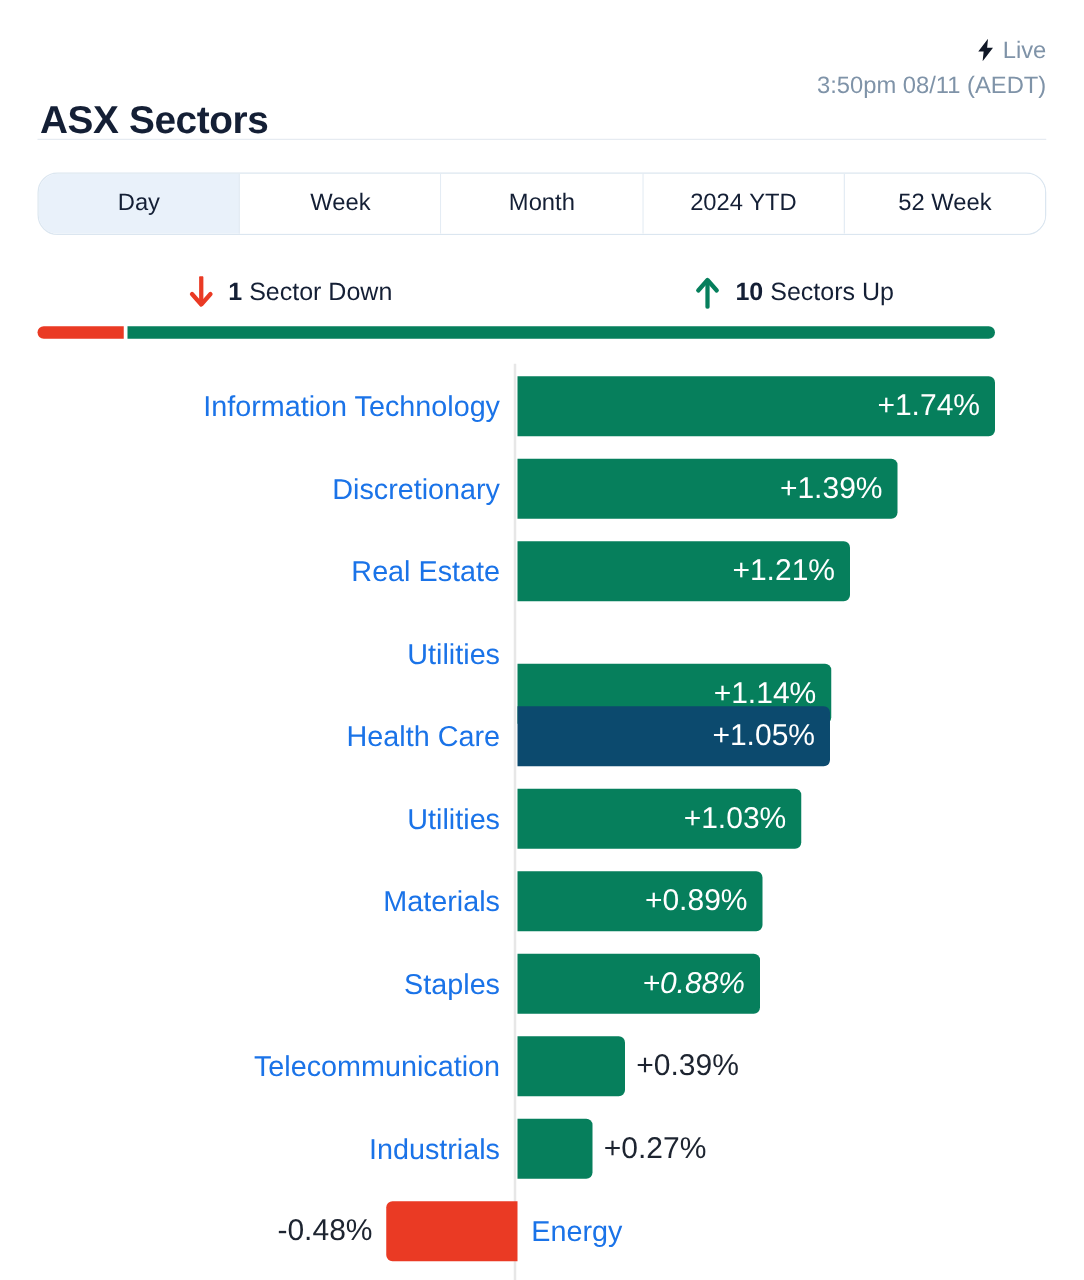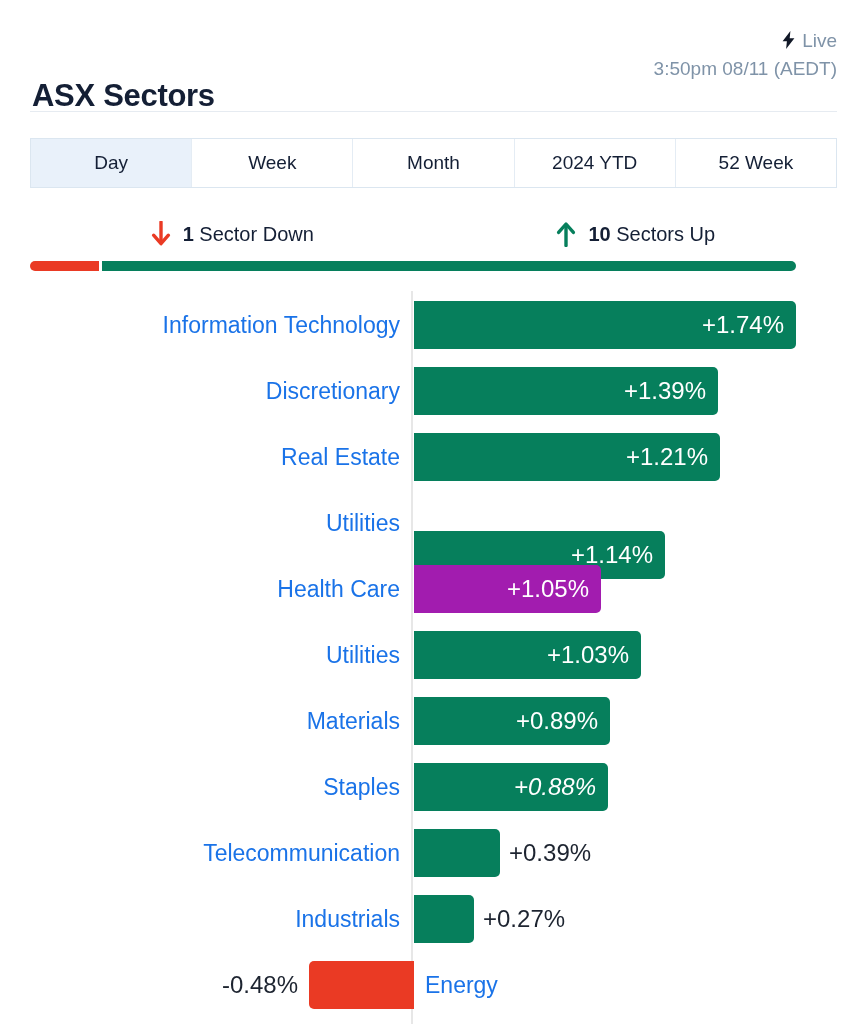--- a/index.html
+++ b/index.html
@@ -81,21 +81,21 @@
 
   
   .tabs {
     position: absolute;
     left: 30px;
     top: 138px;
     width: 807px;
     height: 50px;
     display: flex;
     border: 1px solid #dbe6f0;
-    border-radius: 0;
+    border-radius: 16px;
     overflow: hidden;
     background: #ffffff;
   }
   .tab {
     flex: 1 1 0;
     display: flex;
     align-items: center;
     justify-content: center;
     font-size: 19px;
     color: #141f35;
@@ -292,33 +292,33 @@
           </div>
           <div class="row-label left">Information Technology</div>
         </div>
         <div class="bar-row" style="top: 76px;">
           <div class="bar pos" style="width: 304px; height: 48px; background: rgb(6, 127, 92);">
             <div class="bar-value-inside">+1.39%</div>
           </div>
           <div class="row-label left">Discretionary</div>
         </div>
         <div class="bar-row" style="top: 142px;">
-          <div class="bar pos" style="width: 306px; height: 48px; background: rgb(6, 127, 92);">
+          <div class="bar pos" style="width: 266px; height: 48px; background: rgb(6, 127, 92);">
             <div class="bar-value-inside">+1.21%</div>
           </div>
           <div class="row-label left">Real Estate</div>
         </div>
         <div class="bar-row" style="top: 208px;">
           <div class="bar pos" style="width: 251px; height: 48px; background: rgb(6, 127, 92); margin-top: 32px;">
             <div class="bar-value-inside">+1.14%</div>
           </div>
           <div class="row-label left">Utilities</div>
         </div>
         <div class="bar-row" style="top: 274px;">
-          <div class="bar pos" style="width: 187px; height: 48px; background: #a21caf; padding-left: 20px;">
+          <div class="bar pos" style="width: 250px; height: 48px; background: #0c4a6e; padding-left: 20px;">
             <div class="bar-value-inside">+1.05%</div>
           </div>
           <div class="row-label left">Health Care</div>
         </div>
         <div class="bar-row" style="top: 340px;">
           <div class="bar pos" style="width: 227px; height: 48px; background: rgb(6, 127, 92);">
             <div class="bar-value-inside">+1.03%</div>
           </div>
           <div class="row-label left">Utilities</div>
         </div>

